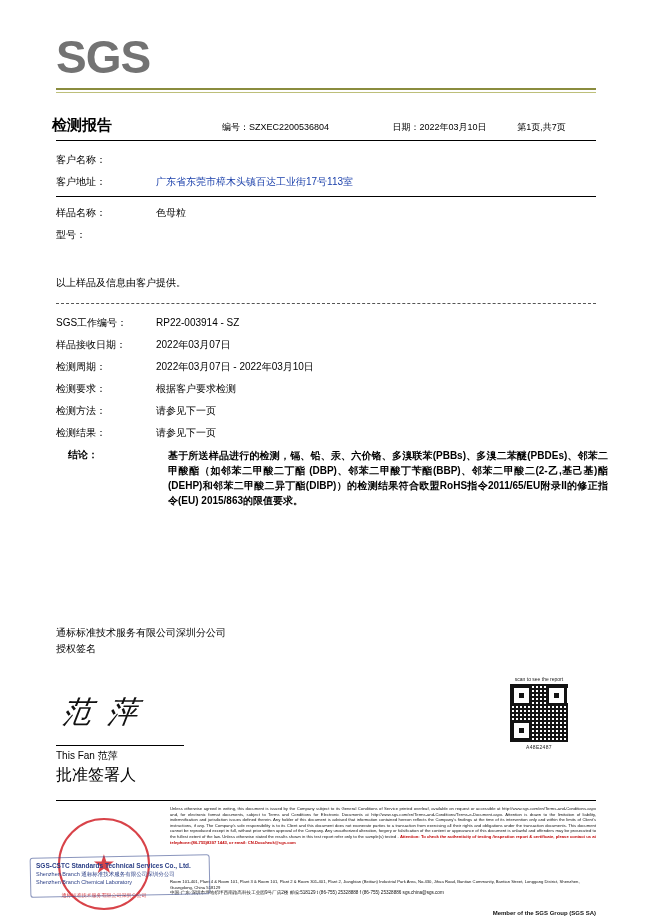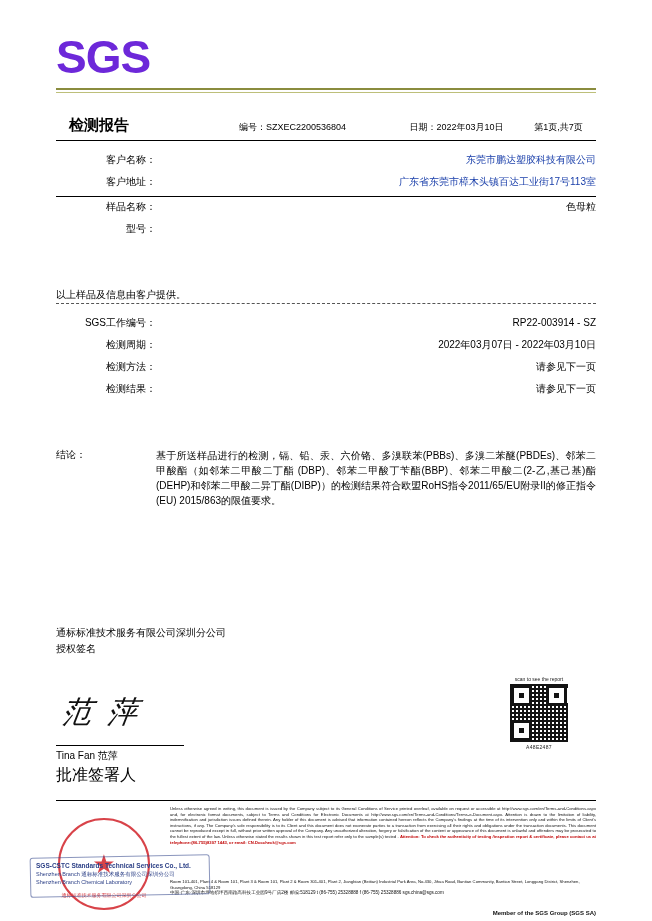--- a/index.html
+++ b/index.html
@@ -22,21 +22,21 @@
     position: absolute;
     left: 56px;
     top: 34px;
     width: 540px;
   }
   .sgs-logo {
     font-family: "Liberation Sans", sans-serif;
     font-weight: bold;
     font-size: 46px;
     letter-spacing: -1px;
-    color: #6d28d9;
+    color: #737373;
     line-height: 46px;
   }
   .logo-rule {
     position: absolute;
     left: 0;
     top: 54px;
     width: 540px;
     height: 2px;
     background: #8a8c3e;
   }
@@ -45,21 +45,21 @@
     left: 0;
     top: 58px;
     width: 540px;
     height: 1px;
     background: #bdbf7a;
   }
 
   
   .title-row {
     position: absolute;
-    left: 69px;
+    left: 52px;
     top: 116px;
     width: 540px;
     display: flex;
     align-items: baseline;
   }
   .doc-title {
     font-size: 15px;
     font-weight: bold;
     color: #000;
     width: 170px;
@@ -78,21 +78,20 @@
     height: 1px;
     background: #000;
   }
 
   
   .fields {
     position: absolute;
     left: 56px;
     width: 540px;
     font-size: 10px;
-    text-align: right;
   }
   .frow {
     display: flex;
     margin-bottom: 9px;
     line-height: 13px;
   }
   .flabel {
     width: 100px;
     flex: 0 0 100px;
     color: #000;
@@ -112,24 +111,25 @@
   .dashrule {
     position: absolute;
     left: 56px;
     width: 540px;
     border-top: 1px dashed #555;
     height: 0;
   }
 
   .concl {
     position: absolute;
-    left: 56px;
+    left: 68px;
     width: 540px;
     font-size: 10px;
     display: flex;
+    font-weight: bold;
   }
   .concl .flabel { width: 100px; flex: 0 0 100px; }
   .concl .ctext {
     flex: 1;
     line-height: 15px;
     text-align: justify;
   }
 
   
   .sig-block {
@@ -333,52 +333,59 @@
       <span class="date"><span>日期：</span><span>2022年03月10日</span></span>
       <span>第1页,共7页</span>
     </div>
   </div>
 
   <div class="hrule" style="top:140px"></div>
 
   <div class="fields" style="top:153px">
     <div class="frow">
       <div class="flabel">客户名称：</div>
-      <div class="fvalue blue">东莞市鹏达塑胶科技有限公司</div>
     </div>
     <div class="frow">
       <div class="flabel">客户地址：</div>
       <div class="fvalue blue">广东省东莞市樟木头镇百达工业街17号113室</div>
     </div>
   </div>
 
   <div class="hrule" style="top:196px"></div>
 
-  <div class="fields" style="top:200px">
+  <div class="fields" style="top:206px">
     <div class="frow">
       <div class="flabel">样品名称：</div>
       <div class="fvalue">色母粒</div>
     </div>
     <div class="frow">
       <div class="flabel">型号：</div>
     </div>
   </div>
 
-  <div class="note" style="top:288px">以上样品及信息由客户提供。</div>
+  <div class="note" style="top:276px">以上样品及信息由客户提供。</div>
 
   <div class="dashrule" style="top:303px"></div>
 
   <div class="fields" style="top:316px">
     <div class="frow">
       <div class="flabel">SGS工作编号：</div>
       <div class="fvalue">RP22-003914 - SZ</div>
     </div>
     <div class="frow">
+      <div class="flabel">样品接收日期：</div>
+      <div class="fvalue">2022年03月07日</div>
+    </div>
+    <div class="frow">
       <div class="flabel">检测周期：</div>
       <div class="fvalue">2022年03月07日 - 2022年03月10日</div>
+    </div>
+    <div class="frow">
+      <div class="flabel">检测要求：</div>
+      <div class="fvalue">根据客户要求检测</div>
     </div>
     <div class="frow">
       <div class="flabel">检测方法：</div>
       <div class="fvalue">请参见下一页</div>
     </div>
     <div class="frow">
       <div class="flabel">检测结果：</div>
       <div class="fvalue">请参见下一页</div>
     </div>
   </div>
@@ -388,21 +395,21 @@
     <div class="ctext">基于所送样品进行的检测，镉、铅、汞、六价铬、多溴联苯(PBBs)、多溴二苯醚(PBDEs)、邻苯二甲酸酯（如邻苯二甲酸二丁酯 (DBP)、邻苯二甲酸丁苄酯(BBP)、邻苯二甲酸二(2-乙,基己基)酯(DEHP)和邻苯二甲酸二异丁酯(DIBP)）的检测结果符合欧盟RoHS指令2011/65/EU附录II的修正指令(EU) 2015/863的限值要求。</div>
   </div>
 
   <div class="sig-block" style="top:625px">
     <div>通标标准技术服务有限公司深圳分公司</div>
     <div>授权签名</div>
   </div>
 
   <div class="sig-script">范 萍</div>
   <div class="sig-line"></div>
-  <div class="sig-name">Tina Fan 范萍</div>
+  <div class="sig-name">This Fan 范萍</div>
   <div class="sig-role">批准签署人</div>
 
   <div class="qr-wrap">
     <div class="qr-cap">scan to see the report</div>
     <div class="qr">
       <div class="qr-inner1">
           <div class="qr-dot"></div>
         </div>
       <div class="qr-inner2">
           <div class="qr-dot"></div>

